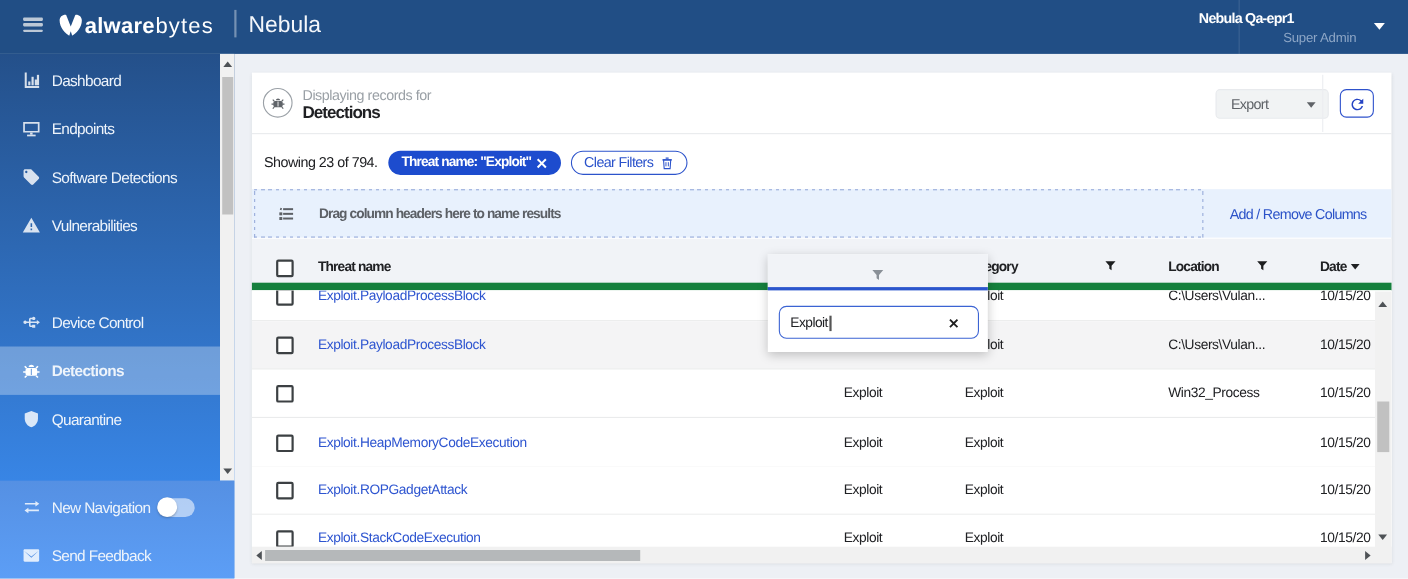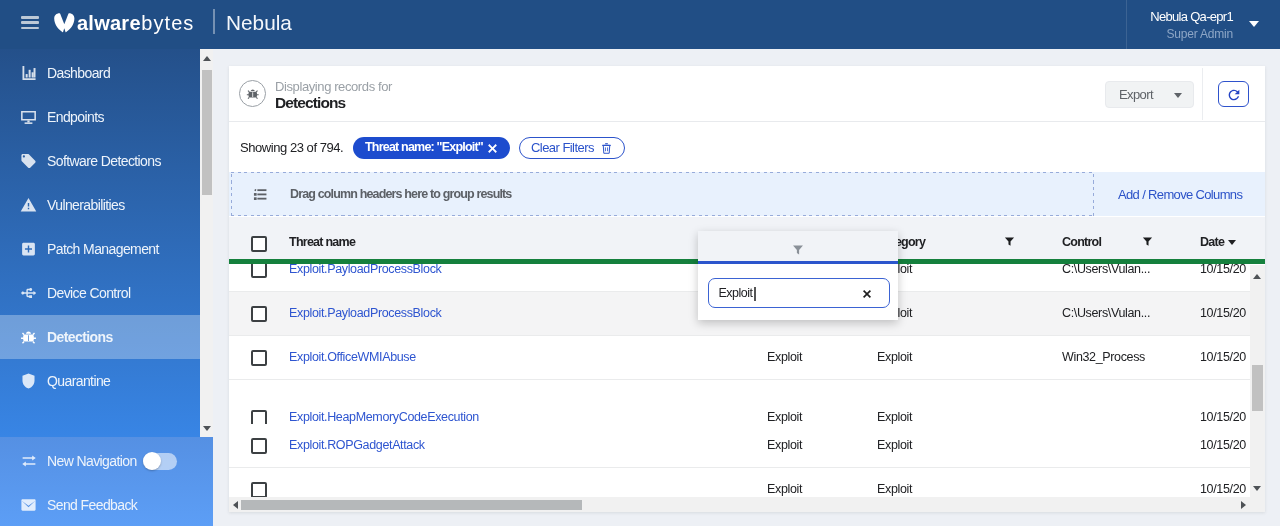--- a/index.html
+++ b/index.html
@@ -6,21 +6,21 @@
 html,body { width:1280px; height:526px; overflow:hidden; }
 body { font-family:"Liberation Sans", sans-serif; background:#edf0f5; position:relative; }
 .abs { position:absolute; }
 
 
 #topbar { position:absolute; left:0; top:0; width:1280px; height:49px; background:#214e85; }
 #hamburger div { position:absolute; left:21px; width:17.5px; height:2.5px; background:#bcc8d6; border-radius:1px; }
 #topdiv1 { position:absolute; left:213px; top:9px; width:1.5px; height:25px; background:rgba(255,255,255,0.38); }
 #nebula { position:absolute; left:226px; top:11px; font-size:20.8px; font-weight:400; color:#f4f7fb; letter-spacing:0px; }
 #topdiv2 { position:absolute; left:1126px; top:0; width:1px; height:49px; background:rgba(255,255,255,0.12); }
-#user1 { position:absolute; right:47px; top:9px; width:200px; text-align:right; font-size:13px; font-weight:400; letter-spacing:-0.7px; color:#fff; }
+#user1 { position:absolute; right:47px; top:9px; width:200px; text-align:center; font-size:13px; font-weight:700; letter-spacing:-0.7px; color:#fff; }
 #user2 { position:absolute; right:47px; top:27px; width:200px; text-align:right; font-size:12px; letter-spacing:-0.2px; color:#8da6c6; }
 #ucaret { position:absolute; left:1249px; top:21px; width:0; height:0; border-left:5.5px solid transparent; border-right:5.5px solid transparent; border-top:6px solid #fff; }
 
 
 #sidebar { position:absolute; left:0; top:49px; width:213px; height:477px; background:linear-gradient(180deg,#24508a 0px, #3885e5 388px); }
 #sidescroll { position:absolute; left:200px; top:0; width:13px; height:388px; background:#f1f1f1; }
 #sidethumb { position:absolute; left:1.5px; top:21px; width:10px; height:125px; background:#c1c1c1; }
 #sidepanel { position:absolute; left:0; top:388px; width:213px; height:89px; background:linear-gradient(180deg,#5590e3 0%, #5c9ef6 100%); }
 .navitem { position:absolute; left:0; width:200px; height:44px; color:#eef4fb; font-size:14px; letter-spacing:-0.6px; }
 .navitem .lbl { position:absolute; left:47px; top:50%; transform:translateY(-50%); white-space:nowrap; }
@@ -29,21 +29,21 @@
 .pnlitem { width:225px; }
 
 
 #card { position:absolute; left:229px; top:66px; width:1036px; height:446px; background:#fff; box-shadow:0 1px 3px rgba(60,64,67,0.12); }
 
 
 #hcircle { position:absolute; left:10px; top:14px; width:27px; height:27px; border:1px solid #9aa0a6; border-radius:50%; }
 #hsub { position:absolute; left:46px; top:12.5px; font-size:13px; letter-spacing:-0.4px; color:#9aa0a6; }
 #htitle { position:absolute; left:46px; top:27.5px; font-size:15.5px; font-weight:700; letter-spacing:-0.9px; color:#1f2023; }
 #hdivider { position:absolute; left:0; top:55px; width:1036px; height:1px; background:#e8eaed; }
-#exportbtn { position:absolute; left:876px; top:15px; width:89px; height:27px; background:#f1f3f4; border:1px solid #e8eaed; border-radius:4px; color:#5f6368; font-size:13px; letter-spacing:-0.6px; line-height:25px; text-align:left; padding-left:13px; }
+#exportbtn { position:absolute; left:876px; top:15px; width:103px; height:27px; background:#f1f3f4; border:1px solid #e8eaed; border-radius:4px; color:#5f6368; font-size:13px; letter-spacing:-0.6px; line-height:25px; text-align:left; padding-left:13px; }
 #exportbtn .car { position:absolute; right:11px; top:10.5px; width:0; height:0; border-left:4.5px solid transparent; border-right:4.5px solid transparent; border-top:5px solid #5f6368; }
 #hdiv2 { position:absolute; left:973px; top:2px; width:1px; height:52px; background:#ebedf0; }
 #refreshbtn { position:absolute; left:989px; top:15px; width:31px; height:26px; background:#fff; border:1px solid #2e52cc; border-radius:6px; }
 
 
 #showing { position:absolute; left:11px; top:74px; font-size:13px; letter-spacing:-0.45px; color:#202124; }
 #chip { position:absolute; left:124px; top:71px; width:157px; height:21.5px; background:#1d4cce; border-radius:11px; color:#fff; font-size:12.5px; font-weight:700; letter-spacing:-0.8px; line-height:21.5px; padding:0 0 0 12px; }
 #clearbtn { position:absolute; left:290px; top:70.5px; width:106px; height:22.5px; border:1.4px solid #2c53cb; border-radius:12px; background:#fff; color:#2a52cb; font-size:13px; letter-spacing:-0.55px; line-height:20px; padding-left:11px; }
 
 
@@ -54,21 +54,21 @@
     repeating-linear-gradient(90deg,#97abda 0px,#97abda 3px,transparent 3px,transparent 6.5px),
     repeating-linear-gradient(0deg,#97abda 0px,#97abda 3px,transparent 3px,transparent 6.5px),
     repeating-linear-gradient(0deg,#97abda 0px,#97abda 3px,transparent 3px,transparent 6.5px);
   background-size:100% 1px,100% 1px,1px 100%,1px 100%;
   background-position:0 0,0 100%,0 0,100% 0;
   background-repeat:no-repeat; }
 #grouptext { position:absolute; left:61px; top:14.5px; font-size:12.5px; font-weight:700; letter-spacing:-0.85px; color:#5c6066; }
 #addremove { position:absolute; left:889px; top:15px; font-size:13px; letter-spacing:-0.65px; color:#2b52c8; }
 
 
-#thead { position:absolute; left:0; top:151px; width:1036px; height:47px; background:#f1f3f7; border-bottom:5px solid #15803d; }
+#thead { position:absolute; left:0; top:151px; width:1036px; height:47px; background:#f1f3f7; border-bottom:7px solid #15803d; }
 .th { position:absolute; top:0; height:47px; line-height:51px; font-size:12.5px; font-weight:700; letter-spacing:-0.75px; color:#202124; }
 #tbody { position:absolute; left:0; top:198px; width:1036px; height:233px; overflow:hidden; background:#fff; }
 .row { position:absolute; left:0; width:1036px; height:44px; border-bottom:1px solid #eaebec; background:#fff; }
 .cell { position:absolute; top:0; height:43px; line-height:43px; font-size:12.5px; letter-spacing:-0.35px; color:#202124; white-space:nowrap; }
 .link { color:#2e55d0; }
 .cb { position:absolute; left:22px; width:16px; height:16px; border:2px solid #3c4043; border-radius:2px; background:#fff; }
 
 
 #vtrack { position:absolute; left:1021px; top:199px; width:15px; height:247px; background:#f1f1f1; }
 #vthumb { position:absolute; left:1023px; top:299px; width:11px; height:46px; background:#c1c1c1; }
@@ -137,26 +137,20 @@
         <path d="M21.41 11.58l-9-9C12.05 2.22 11.55 2 11 2H4c-1.1 0-2 .9-2 2v7c0 .55.22 1.05.59 1.42l9 9c.36.36.86.58 1.41.58.55 0 1.05-.22 1.41-.59l7-7c.37-.36.59-.86.59-1.41 0-.55-.23-1.06-.59-1.42zM5.5 7C4.67 7 4 6.33 4 5.5S4.67 4 5.5 4 7 4.67 7 5.5 6.33 7 5.5 7z"></path>
       </svg>
       <span class="lbl">Software Detections</span>
     </div>
   <div class="navitem" style="top:134px">
       <svg width="17" height="17" viewBox="0 0 24 24" fill="rgba(255,255,255,0.82)">
         <path d="M1 21h22L12 2 1 21zm12-3h-2v-2h2v2zm0-4h-2v-5h2v5z"></path>
       </svg>
       <span class="lbl">Vulnerabilities</span>
     </div>
-  <div class="navitem" style="top:178px">
-      <svg width="17" height="17" viewBox="0 0 24 24" fill="rgba(255,255,255,0.82)">
-        <path d="M19 3H5c-1.1 0-2 .9-2 2v14c0 1.1.9 2 2 2h14c1.1 0 2-.9 2-2V5c0-1.1-.9-2-2-2zm-2 10h-4v4h-2v-4H7v-2h4V7h2v4h4v2z"></path>
-      </svg>
-      <span class="lbl">Patch Management</span>
-    </div>
   <div class="navitem" style="top:222px">
       <svg width="17" height="17" viewBox="0 0 24 24" fill="rgba(255,255,255,0.82)">
         <g transform="rotate(90 12 12)">
           <path d="M15 7v4h1v2h-3V5h2l-3-4-3 4h2v8H8v-2.07c.7-.37 1.2-1.08 1.2-1.93 0-1.21-.99-2.2-2.2-2.2-1.21 0-2.2.99-2.2 2.2 0 .85.5 1.56 1.2 1.93V13c0 1.1.9 2 2 2h3v3.05c-.71.37-1.2 1.1-1.2 1.95 0 1.22.99 2.2 2.2 2.2 1.21 0 2.2-.98 2.2-2.2 0-.85-.49-1.58-1.2-1.95V15h3c1.1 0 2-.9 2-2v-2h1V7h-4z"></path>
         </g>
       </svg>
       <span class="lbl">Device Control</span>
     </div>
   <div class="navitem navsel" style="top:266px">
       <svg width="17" height="17" viewBox="0 0 24 24" fill="#ffffff">
@@ -230,32 +224,32 @@
   <div id="groupstrip">
     <div id="groupdash"></div>
     <svg width="15" height="15" viewBox="0 0 24 24" fill="#5c6066" style="position:absolute;left:24px;top:15px">
         <rect x="7" y="3.6" width="14.5" height="2.9"></rect>
         <rect x="7" y="10.4" width="14.5" height="2.9"></rect>
         <rect x="7" y="17.2" width="14.5" height="2.9"></rect>
         <rect x="1.5" y="9.7" width="4.3" height="4.3"></rect>
         <rect x="1.5" y="16.5" width="4.3" height="4.3"></rect>
         <rect x="2.6" y="3.4" width="2.4" height="3.1" transform="rotate(18 3.8 5)"></rect>
       </svg>
-    <div id="grouptext">Drag column headers here to group results</div>
+    <div id="grouptext">Drag column headers here to name results</div>
     <div id="addremove">Add / Remove Columns</div>
   </div>
 
   <div id="thead">
     <div class="cb" style="top:19px"></div>
     <div class="th" style="left:60px">Threat name</div>
     <div class="th" style="left:648px">Category</div>
     <svg class="funnel" width="13" height="14" viewBox="0 0 24 24" fill="#1c1d1f" style="position:absolute;left:774px;top:18px">
         <path d="M3.5 3.5h17l-6.6 7.6v7.9l-3.8-2.6v-5.3z"></path>
       </svg>
-    <div class="th" style="left:833px">Control</div>
+    <div class="th" style="left:833px">Location</div>
     <svg class="funnel" width="13" height="14" viewBox="0 0 24 24" fill="#1c1d1f" style="position:absolute;left:912px;top:18px">
         <path d="M3.5 3.5h17l-6.6 7.6v7.9l-3.8-2.6v-5.3z"></path>
       </svg>
     <div class="th" style="left:971px">Date</div>
     <div class="sarrow" style="left:999px;top:23px;border-left:4.5px solid transparent;border-right:4.5px solid transparent;border-top:5px solid #202124"></div>
   </div>
 
   <div id="tbody">
     <div class="row" style="top:-16.5px">
       <div class="cb" style="top:14px"></div>
@@ -268,42 +262,42 @@
     <div class="row" style="top:27.5px; background:#f4f4f5">
       <div class="cb" style="top:14px"></div>
       <div class="cell link" style="left:60px">Exploit.PayloadProcessBlock</div>
       <div class="cell" style="left:538px">Exploit</div>
       <div class="cell" style="left:648px">Exploit</div>
       <div class="cell" style="left:833px">C:\Users\Vulan...</div>
       <div class="cell" style="left:971px">10/15/20</div>
     </div>
     <div class="row" style="top:71.5px">
       <div class="cb" style="top:14px"></div>
-      <div class="cell link" style="left:60px">Exploit.OfficeWMIAbuse</div>
       <div class="cell" style="left:538px">Exploit</div>
       <div class="cell" style="left:648px">Exploit</div>
       <div class="cell" style="left:833px">Win32_Process</div>
       <div class="cell" style="left:971px">10/15/20</div>
     </div>
-    <div class="row" style="top:132px">
+    <div class="row" style="top:117px">
       <div class="cb" style="top:14px"></div>
       <div class="cell link" style="left:60px">Exploit.HeapMemoryCodeExecution</div>
       <div class="cell" style="left:538px">Exploit</div>
       <div class="cell" style="left:648px">Exploit</div>
       <div class="cell" style="left:971px">10/15/20</div>
     </div>
     <div class="row" style="top:159.5px">
       <div class="cb" style="top:14px"></div>
       <div class="cell link" style="left:60px">Exploit.ROPGadgetAttack</div>
       <div class="cell" style="left:538px">Exploit</div>
       <div class="cell" style="left:648px">Exploit</div>
       <div class="cell" style="left:971px">10/15/20</div>
     </div>
     <div class="row" style="top:203.5px">
       <div class="cb" style="top:14px"></div>
+      <div class="cell link" style="left:60px">Exploit.StackCodeExecution</div>
       <div class="cell" style="left:538px">Exploit</div>
       <div class="cell" style="left:648px">Exploit</div>
       <div class="cell" style="left:971px">10/15/20</div>
     </div>
   </div>
 
   <div id="vtrack">
     <div class="sarrow" style="left:3.3px;top:9px;border-left:4px solid transparent;border-right:4px solid transparent;border-bottom:5px solid #4e5256"></div>
     <div class="sarrow" style="left:3.3px;top:221px;border-left:4px solid transparent;border-right:4px solid transparent;border-top:5px solid #4e5256"></div>
   </div>

